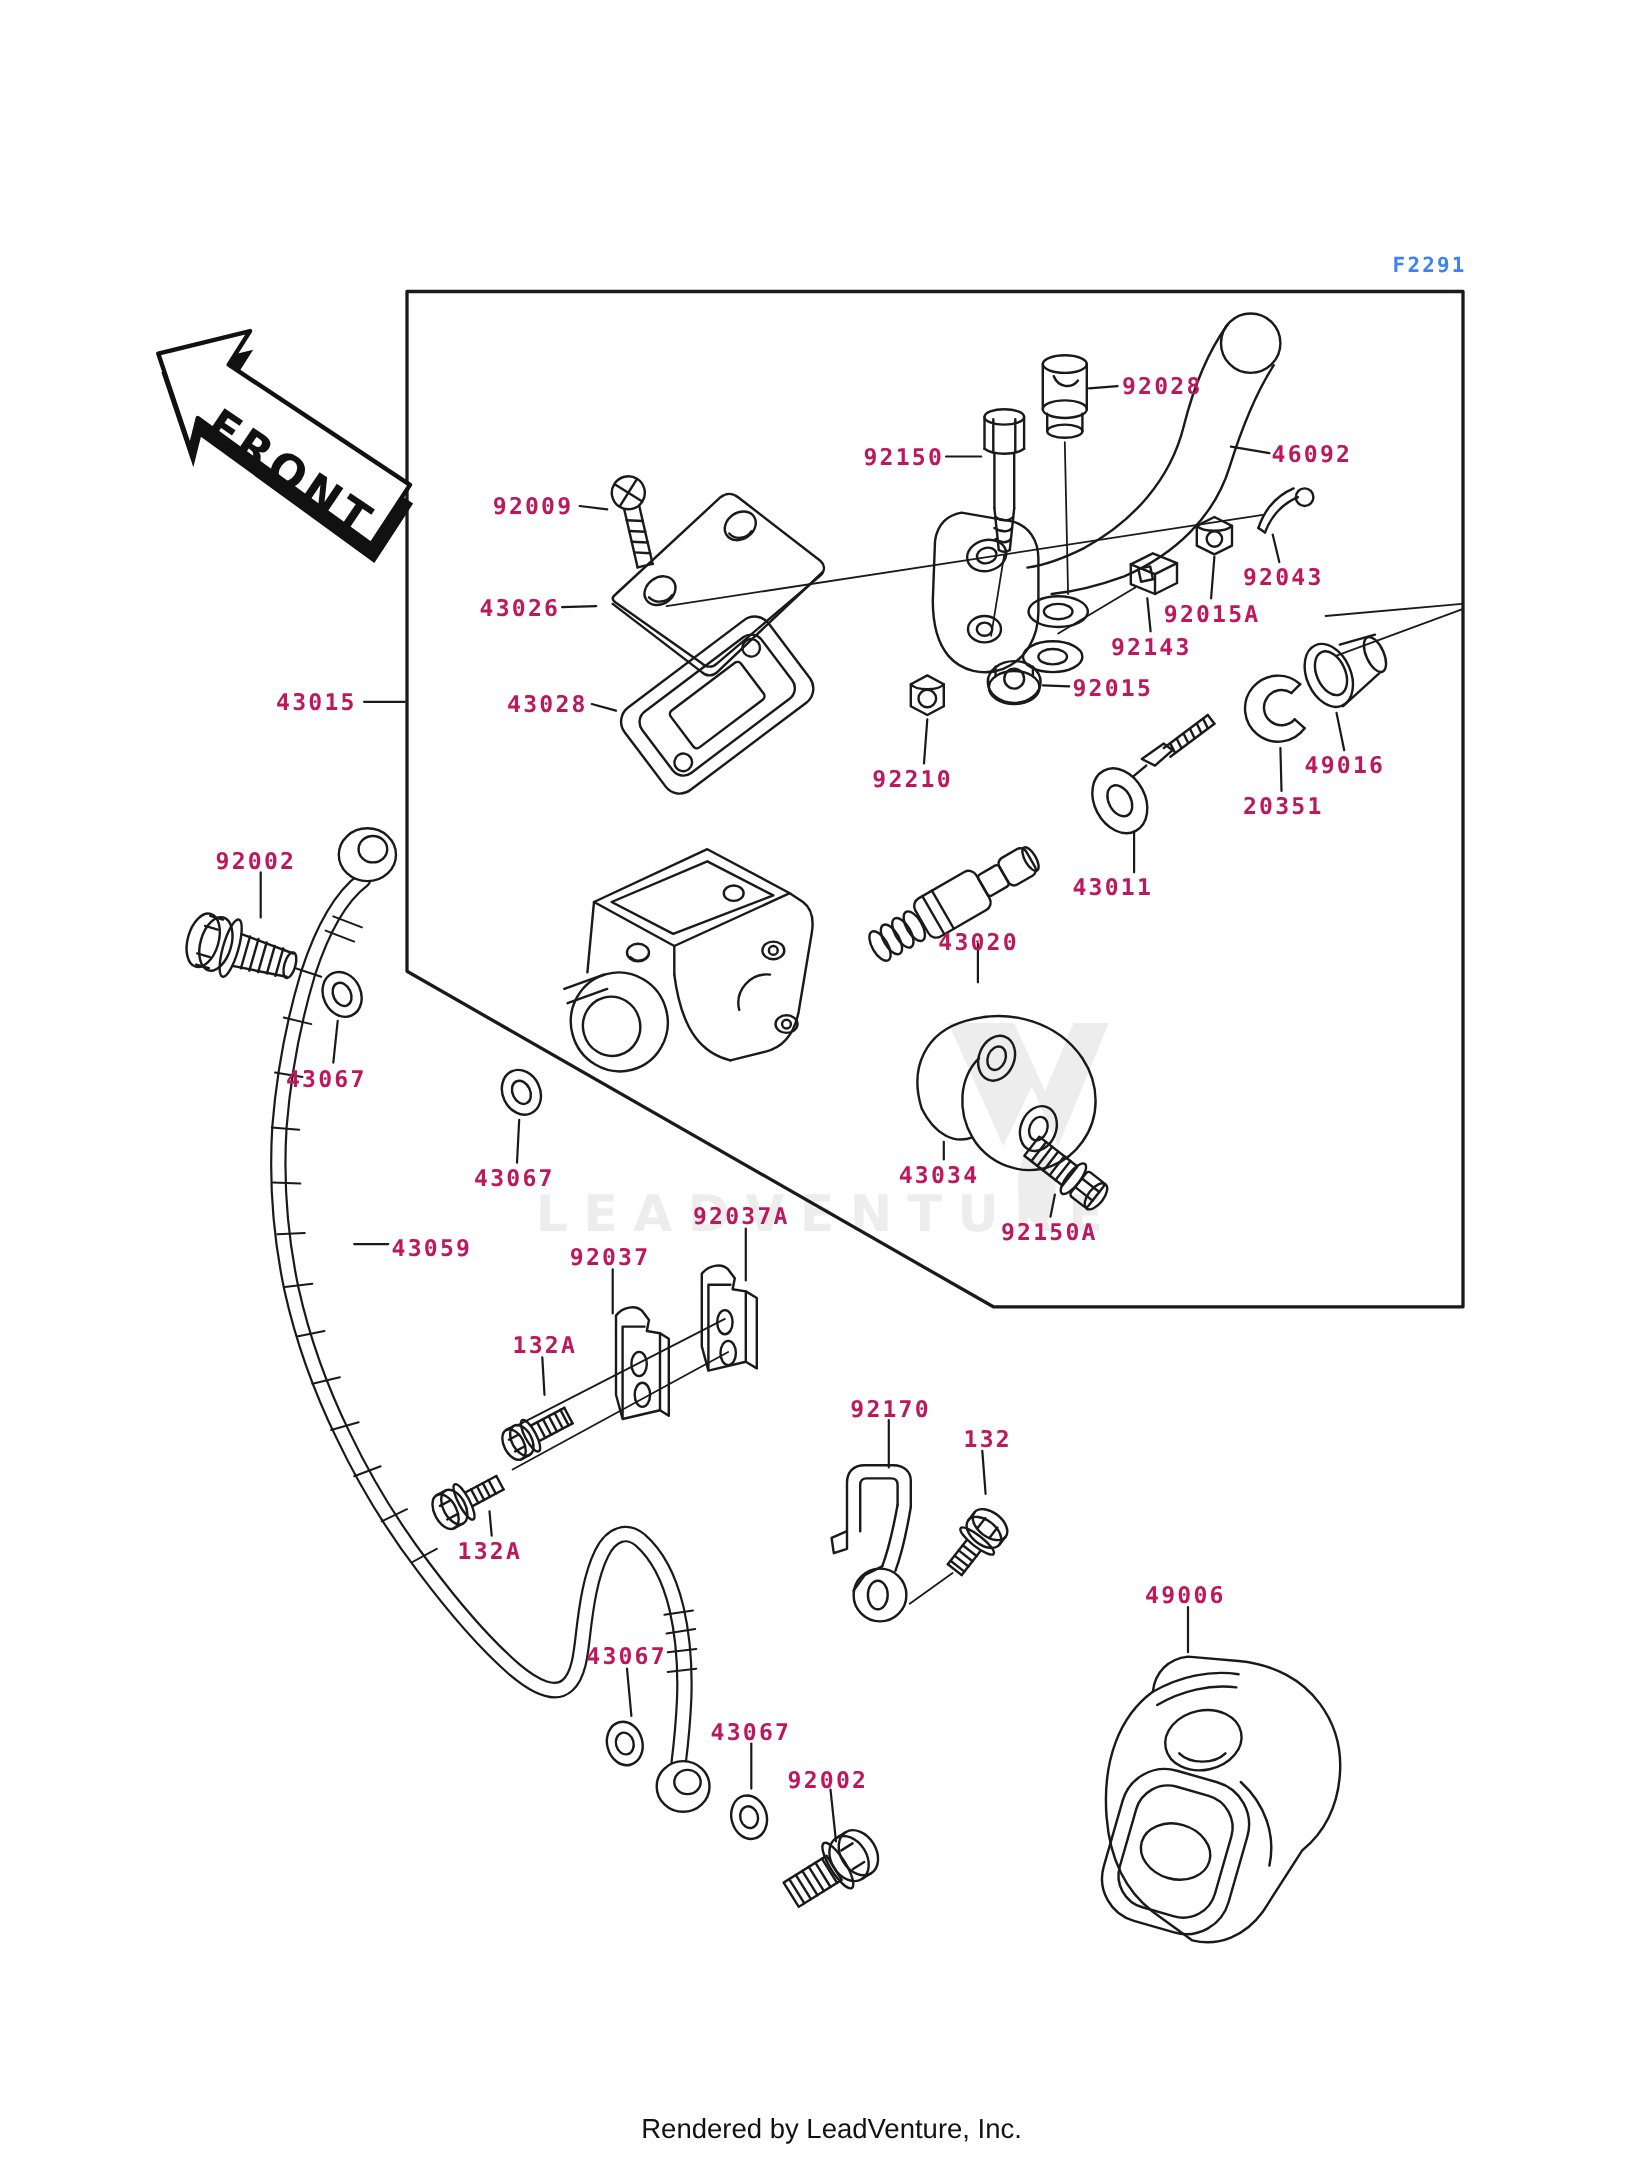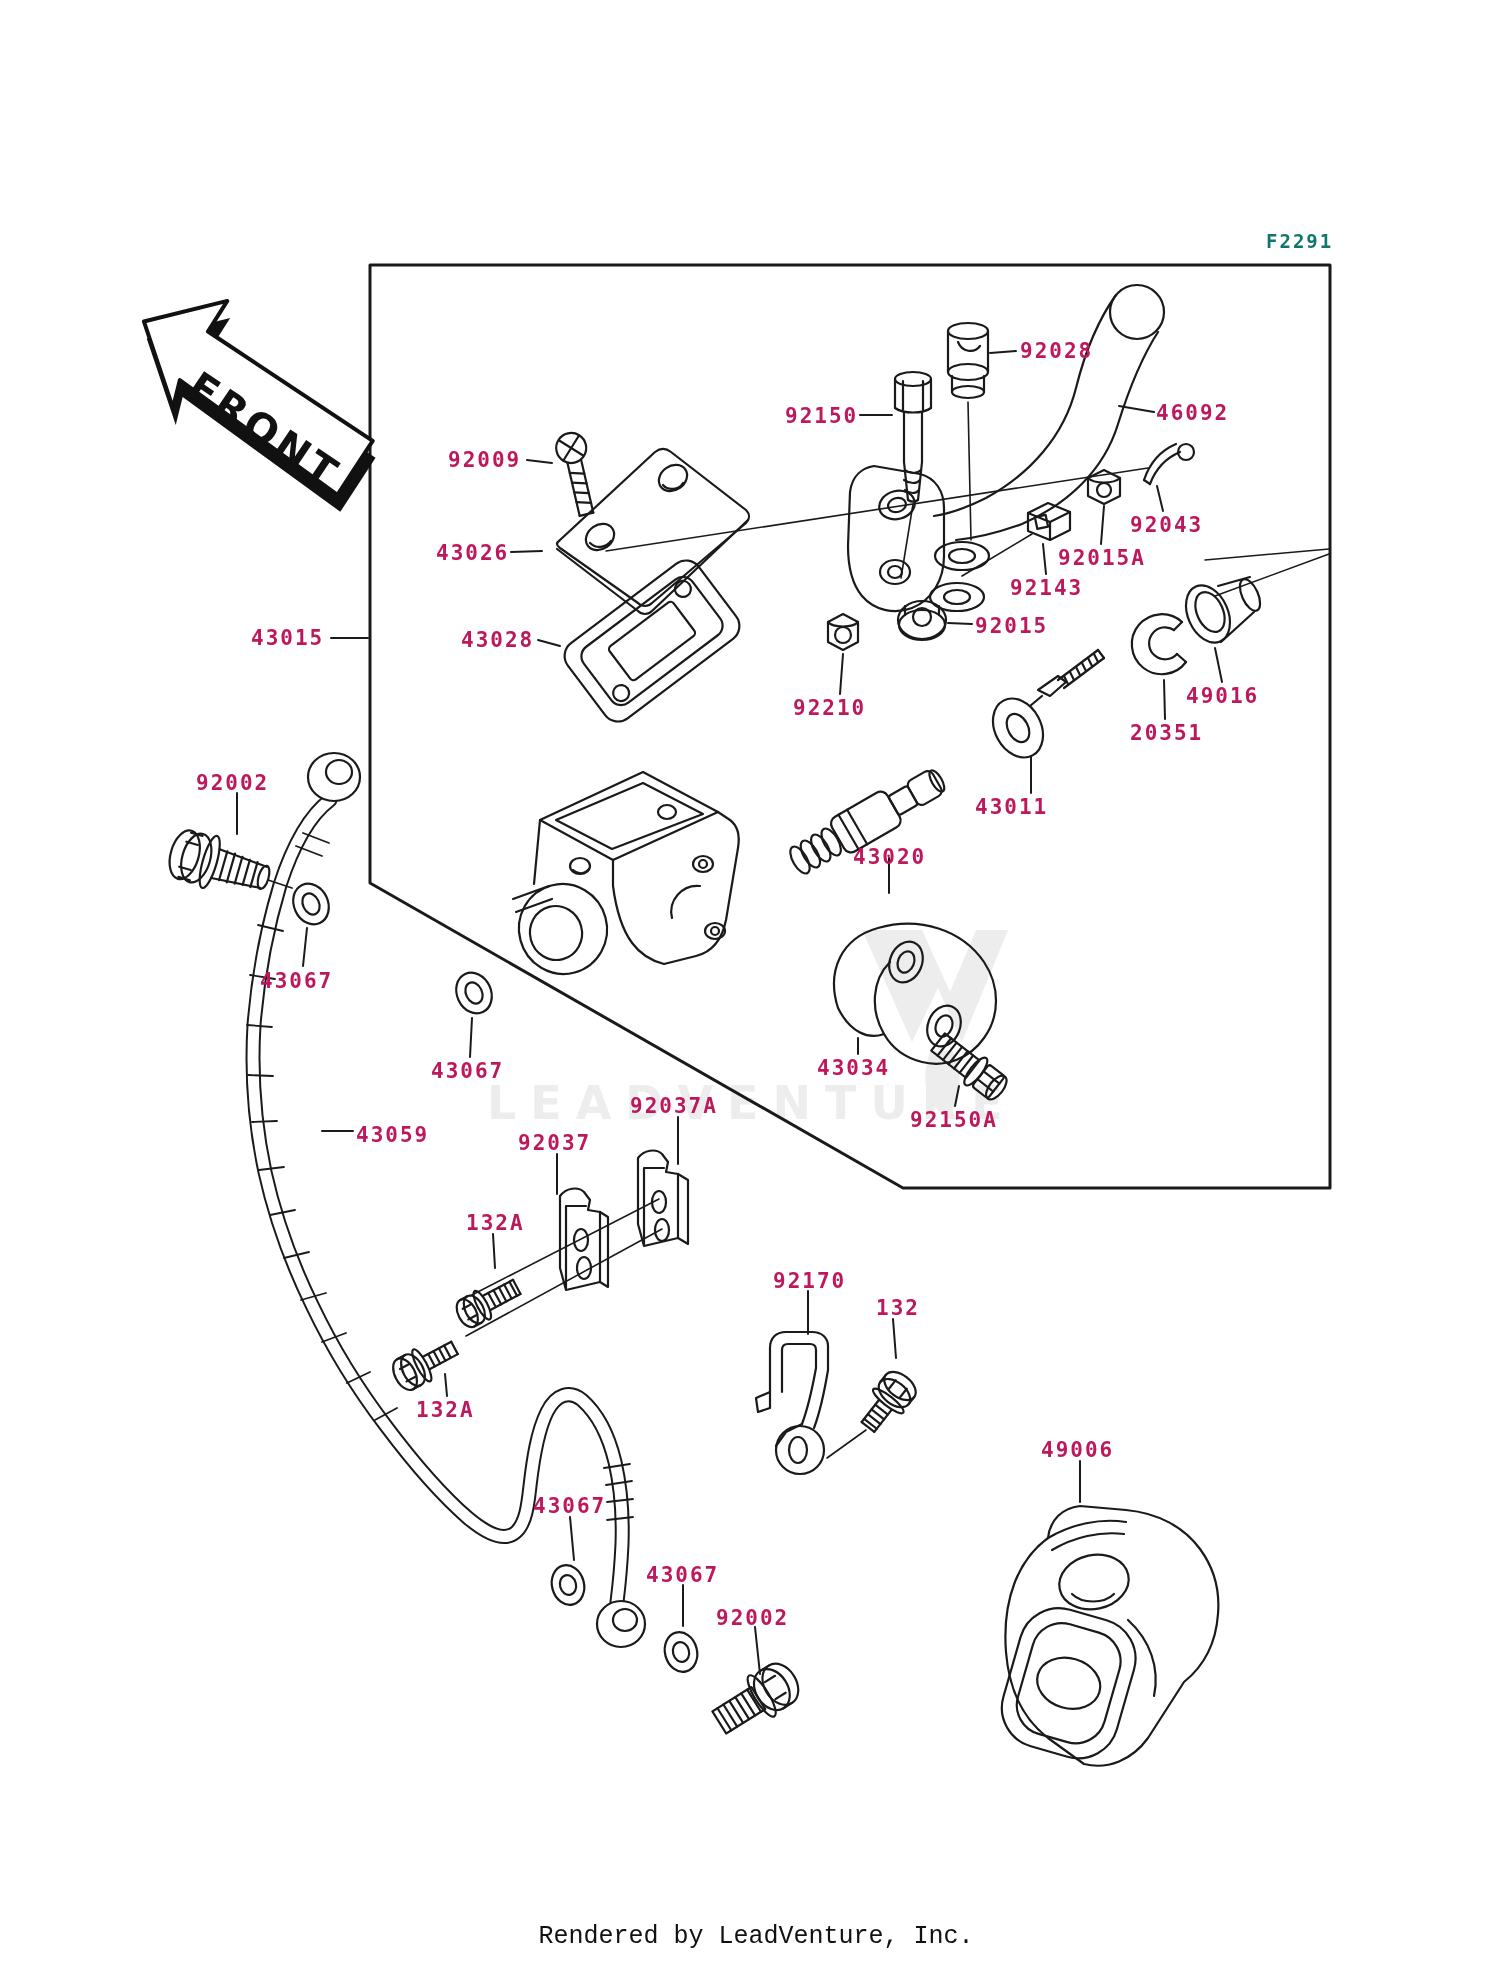--- a/index.html
+++ b/index.html
@@ -6,23 +6,23 @@
   html,body{margin:0;padding:0;background:#fff;}
   .canvas{position:relative;width:1500px;height:1962px;background:#fff;overflow:hidden;
           font-family:"DejaVu Sans",sans-serif;}
   .wmark{position:absolute;left:487px;top:1076px;font-family:"DejaVu Sans",sans-serif;
          font-weight:bold;font-size:46px;letter-spacing:14px;color:#ededed;z-index:1;}
   svg.art{position:absolute;left:0;top:0;z-index:2;}
   .plabel{position:absolute;z-index:3;font-family:"DejaVu Sans Mono","Liberation Mono",monospace;
           font-weight:bold;font-size:21px;letter-spacing:2px;color:#be185d;white-space:nowrap;}
   .figcode{position:absolute;left:1266px;top:230px;z-index:3;
            font-family:"DejaVu Sans Mono","Liberation Mono",monospace;
-           font-weight:bold;font-size:19px;letter-spacing:2px;color:#0f766e;}
+           font-weight:bold;font-size:19px;letter-spacing:2px;color:#3b82f6;}
   .footer{position:absolute;left:0;right:0;top:1922px;text-align:center;z-index:3;
-          font-family:Liberation Mono, monospace;font-size:25px;color:#111;padding-left:12px;}
+          font-family:Liberation Sans, sans-serif;font-size:25px;color:#111;padding-left:12px;}
 </style>
 </head>
 <body>
 
 <div class="canvas">
 
   <div class="wmark">LEADVENTURE</div>
 
   <svg class="art" width="1500" height="1962" viewBox="0 0 1500 1962">
 

